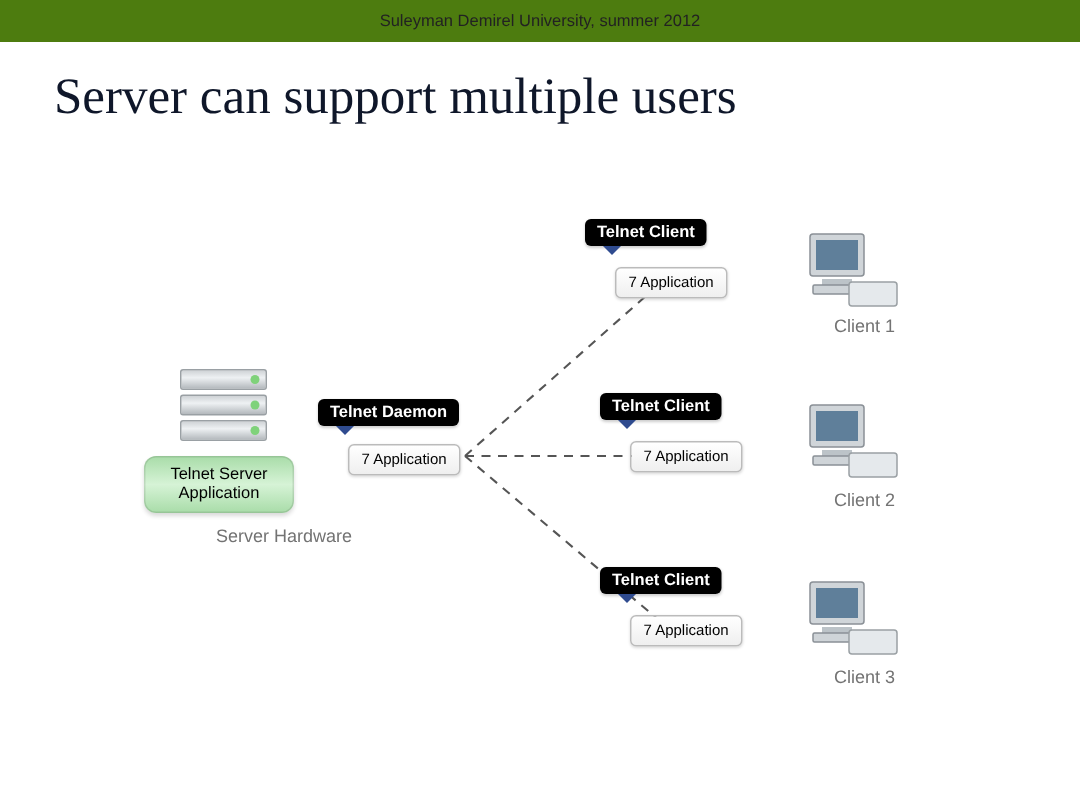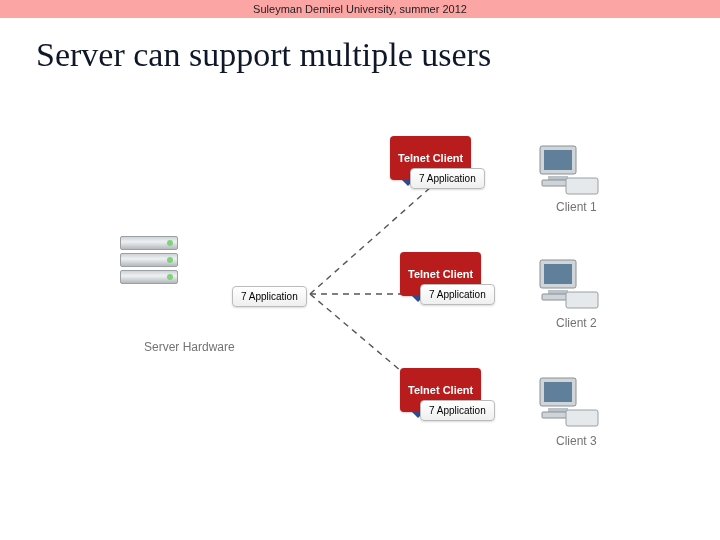--- a/index.html
+++ b/index.html
@@ -6,47 +6,47 @@
   body {
     width: 720px;
     height: 540px;
     background: #ffffff;
     font-family: Arial, Helvetica, sans-serif;
     position: relative;
     overflow: hidden;
   }
   .header-bar {
     width: 100%;
-    height: 18px;
-    background: #fca5a5;
+    height: 28px;
+    background: #4d7c0f;
     display: flex;
     align-items: center;
     justify-content: center;
     font-size: 11px;
     color: #222;
   }
   .title {
     font-family: Georgia, "Times New Roman", serif;
     font-size: 34px;
     color: #0f172a;
     font-weight: 400;
     padding: 18px 0 10px 36px;
   }
   .diagram {
     position: relative;
     width: 100%;
     height: 440px;
   }
   .callout {
     position: absolute;
-    background: #b91c1c;
+    background: #000000;
     color: #fff;
     font-size: 11px;
     font-weight: bold;
-    padding: 16px 8px;
+    padding: 3px 8px;
     border-radius: 4px;
     box-shadow: 0 1px 2px rgba(0,0,0,.2);
   }
   .callout::after {
     content: "";
     position: absolute;
     bottom: -6px;
     left: 12px;
     border-left: 6px solid transparent;
     border-right: 6px solid transparent;
@@ -130,23 +130,29 @@
       <line x1="310" y1="210" x2="440" y2="320"></line>
     </g>
   </svg>
 
   <div class="server" style="left:120px; top:152px;">
     <div class="server-unit"></div>
     <div class="server-unit"></div>
     <div class="server-unit"></div>
   </div>
 
+  <div class="ts-app" style="left:96px; top:210px; width:100px;">
+    <span>Telnet Server<br>Application</span>
+  </div>
 
   <div class="label" style="left:100px; top:256px;margin-left:44px;">Server Hardware</div>
 
+  <div class="callout" style="left:212px; top:172px;">
+    <span>Telnet Daemon</span>
+  </div>
   <div class="layerbox" style="left:232px; top:202px;">
     <span>7 Application</span>
   </div>
 
   <div class="callout" style="left:390px; top:52px;">
     <span>Telnet Client</span>
   </div>
   <div class="layerbox" style="left:410px; top:84px;">
     <span>7 Application</span>
   </div>

